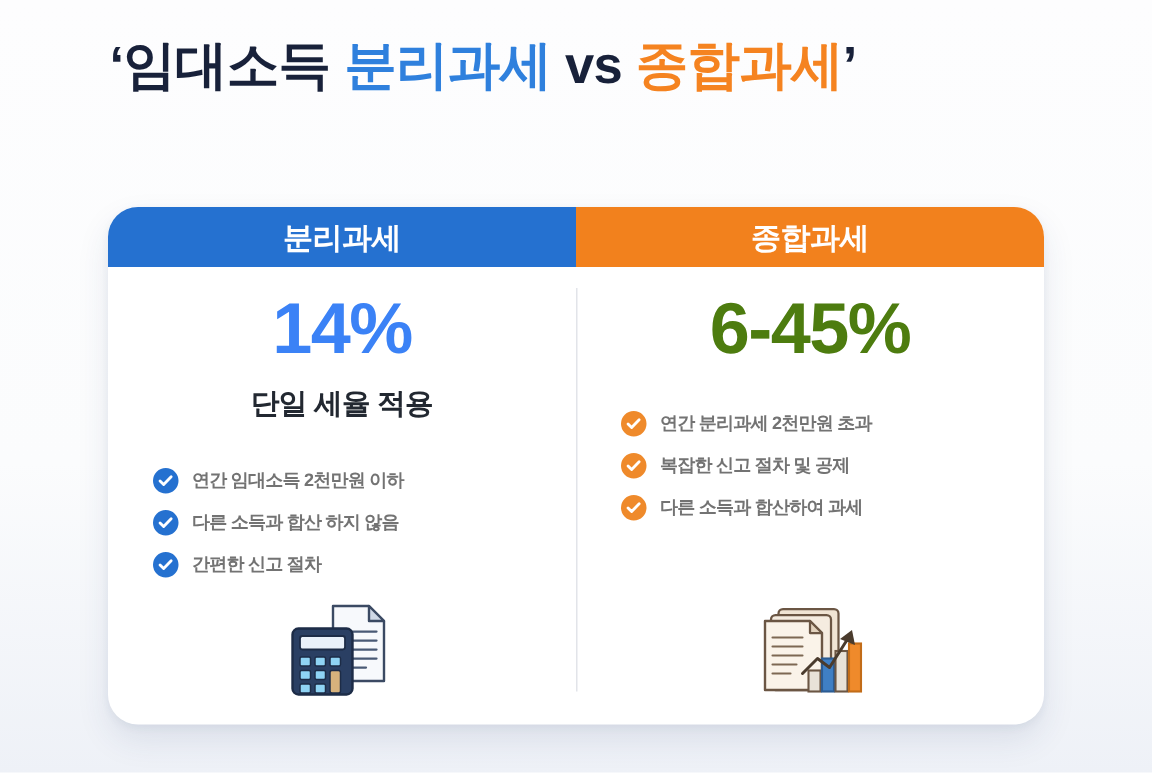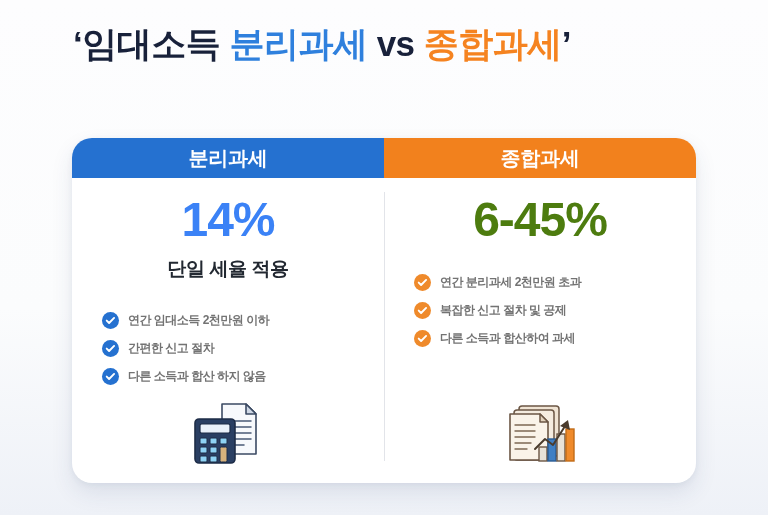--- a/index.html
+++ b/index.html
@@ -179,29 +179,29 @@
               </svg>
           </span>
           <span>연간 임대소득 2천만원 이하</span>
         </div>
         <div class="bullet">
           <span class="check check-blue">
             <svg width="11" height="11" viewBox="0 0 11 11">
                 <path d="M1.7 5.6 L4.1 8.0 L9.1 2.9" stroke="#ffffff" stroke-width="1.9" fill="none" stroke-linecap="round" stroke-linejoin="round"></path>
               </svg>
           </span>
+          <span>다른 소득과 합산 하지 않음</span>
+        </div>
+        <div class="bullet">
+          <span class="check check-blue">
+            <svg width="11" height="11" viewBox="0 0 11 11">
+                <path d="M1.7 5.6 L4.1 8.0 L9.1 2.9" stroke="#ffffff" stroke-width="1.9" fill="none" stroke-linecap="round" stroke-linejoin="round"></path>
+              </svg>
+          </span>
           <span>간편한 신고 절차</span>
-        </div>
-        <div class="bullet">
-          <span class="check check-blue">
-            <svg width="11" height="11" viewBox="0 0 11 11">
-                <path d="M1.7 5.6 L4.1 8.0 L9.1 2.9" stroke="#ffffff" stroke-width="1.9" fill="none" stroke-linecap="round" stroke-linejoin="round"></path>
-              </svg>
-          </span>
-          <span>다른 소득과 합산 하지 않음</span>
         </div>
       </div>
 
       <div class="art">
         <svg width="78" height="66" viewBox="0 0 78 66">
 
           <path d="M33 3 h24 l10 10 v40 h-34 z" fill="#f7f9fc" stroke="#3b4a63" stroke-width="1.6" stroke-linejoin="round"></path>
           <path d="M57 3 v10 h10 z" fill="#cfd8e6" stroke="#3b4a63" stroke-width="1.6" stroke-linejoin="round"></path>
           <g stroke="#4a5a75" stroke-width="1.5" stroke-linecap="round">
             <line x1="38" y1="20" x2="62" y2="20"></line>

